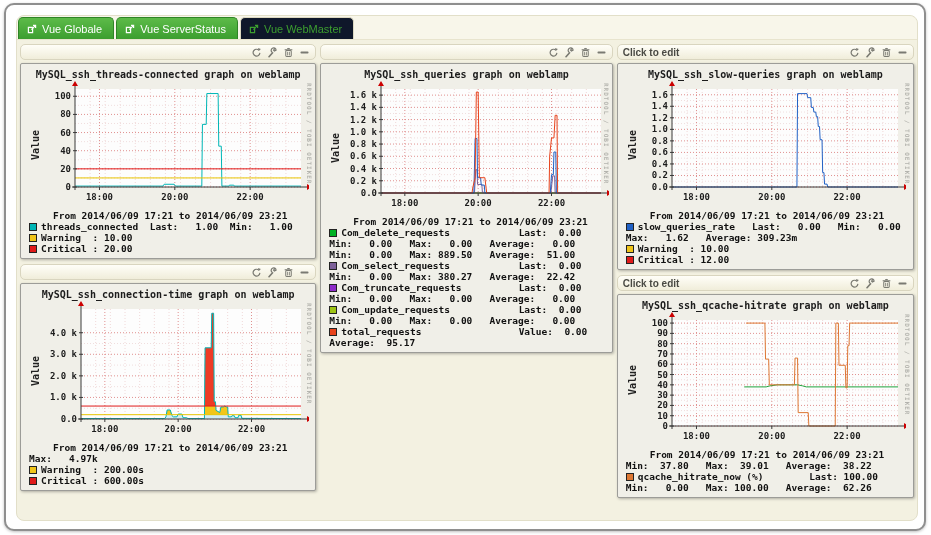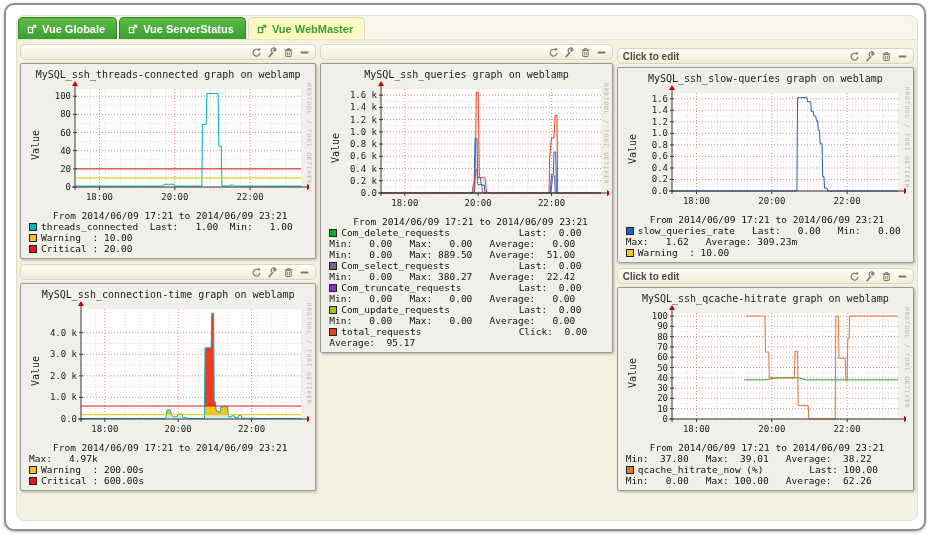--- a/index.html
+++ b/index.html
@@ -8,41 +8,41 @@
   .frame { position:absolute; left:4px; top:3px; width:922px; height:528px;
            border:2px solid #8f8f8f; border-radius:10px; background:#ffffff;
            box-shadow:0 1px 3px rgba(0,0,0,.25); }
   .content { position:absolute; left:10px; top:10px; width:902px; height:506px;
              background:#f3f1e1; border-radius:8px; border:1px solid #e2dfc9; }
   
   .tabstrip { position:relative; height:24px; background:#f8f6ea;
               border-radius:8px 8px 0 0; border-bottom:1px solid #e8e4ce;
               display:flex; align-items:flex-end; padding-left:1px; }
   .tab { display:flex; align-items:center; gap:5px; height:22px; padding:0 11px 0 8px;
-         margin-right:2px; border-radius:5px 5px 0 0; font-size:11px; font-weight:bold;
+         margin-right:2px; border-radius:5px 5px 0 0; font-size:11px; font-weight:normal;
          cursor:pointer; }
   .tab.inactive { background:linear-gradient(#5dbb49,#3c9e2f); color:#ffffff;
                   border:1px solid #2f8426; border-bottom:none; }
-  .tab.active { background:#fef9c3; color:#3c9e2f; border:1px solid #ddd9c2;
+  .tab.active { background:#0f172a; color:#3c9e2f; border:1px solid #ddd9c2;
                 border-bottom:none; }
   .tabicon { display:inline-flex; width:10px; height:10px; }
   
   .panels-grid { display:flex; gap:4px; padding:4px 3px 0 3px; }
   .pcol { display:flex; flex-direction:column; gap:5px; }
   #col0 { width:299px; } #col1 { width:295px; } #col2 { width:300px;justify-content:flex-end; }
   .panel { display:flex; flex-direction:column; }
   .phead { height:16px; background:linear-gradient(#fffef8,#f0edda);
            border:1px solid #d9d5bf; border-radius:5px; display:flex;
            align-items:center; justify-content:space-between; padding:0 5px;
            margin-bottom:3px; cursor:pointer; }
   .phead .hlabel { font-size:10px; font-weight:bold; color:#4a4a44; }
   .phead .hicons { display:flex; gap:5px; align-items:center; }
   .hicon { width:11px; height:11px; color:#7a7a72; cursor:pointer; display:inline-flex; }
   .gbox { background:#f0efe8; border:1px solid #9c9c98; border-radius:2px;
-          box-shadow:1px 1px 3px rgba(0,0,0,.28); padding:2px 2px 4px 2px; }
+          box-shadow:1px 1px 3px rgba(0,0,0,.28); padding:2px 2px 4px 2px;font-weight:bold; }
   .gtitle { text-align:center; font-family:"DejaVu Sans Mono", monospace;
             font-size:10px; color:#1c1c1c; padding:3px 0 1px 0; white-space:nowrap; }
   .gmain { position:relative; }
   .ylab { position:absolute; left:-3px; top:50%; transform:translateY(-50%) rotate(-90deg);
           font-family:"DejaVu Sans Mono", monospace; font-size:10px; color:#222; }
   .wm { position:absolute; right:0px; top:2px; writing-mode:vertical-rl;
         font-family:"DejaVu Sans Mono", monospace; font-size:6px; letter-spacing:1px;
         color:#b4b4ae; }
   .gsvg { display:block; margin-left:12px; }
   .legend { padding:1px 4px 0 6px; }
@@ -453,21 +453,21 @@
                 </div>
                 <div class="lrow">
                   <span class="sw" style="background: rgb(158, 196, 20);"></span>
                   <span class="ltext">Com_update_requests            Last:  0.00</span>
                 </div>
                 <div class="lrow">
                   <span class="ltext">Min:   0.00   Max:   0.00   Average:   0.00</span>
                 </div>
                 <div class="lrow">
                   <span class="sw" style="background: rgb(232, 67, 28);"></span>
-                  <span class="ltext">total_requests                 Click:  0.00</span>
+                  <span class="ltext">total_requests                 Value:  0.00</span>
                 </div>
                 <div class="lrow">
                   <span class="ltext">Average:  95.17</span>
                 </div>
               </div>
             </div>
           </div>
         </div>
       <div class="pcol" id="col2">
           <div class="panel">
@@ -581,20 +581,24 @@
                 <div class="lrow">
                   <span class="sw" style="background: rgb(33, 97, 197);"></span>
                   <span class="ltext">slow_queries_rate   Last:   0.00   Min:   0.00</span>
                 </div>
                 <div class="lrow">
                   <span class="ltext">Max:   1.62   Average: 309.23m</span>
                 </div>
                 <div class="lrow">
                   <span class="sw" style="background: rgb(240, 196, 25);"></span>
                   <span class="ltext">Warning  : 10.00</span>
+                </div>
+                <div class="lrow">
+                  <span class="sw" style="background: rgb(224, 26, 26);"></span>
+                  <span class="ltext">Critical : 12.00</span>
                 </div>
               </div>
             </div>
           </div>
           <div class="panel">
             <div class="phead">
               <span class="hlabel">Click to edit</span>
               <span class="hicons">
                 <span class="hicon">
                   <svg viewBox="0 0 12 12" width="11" height="11">

